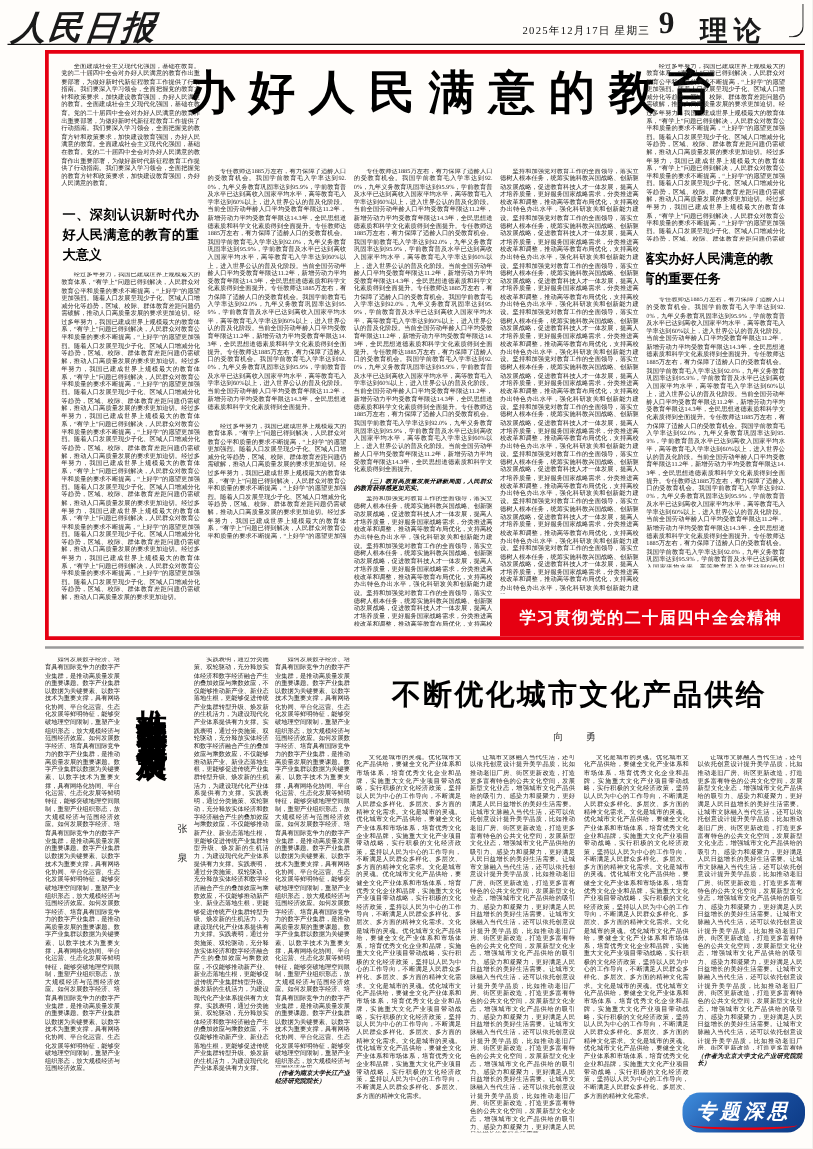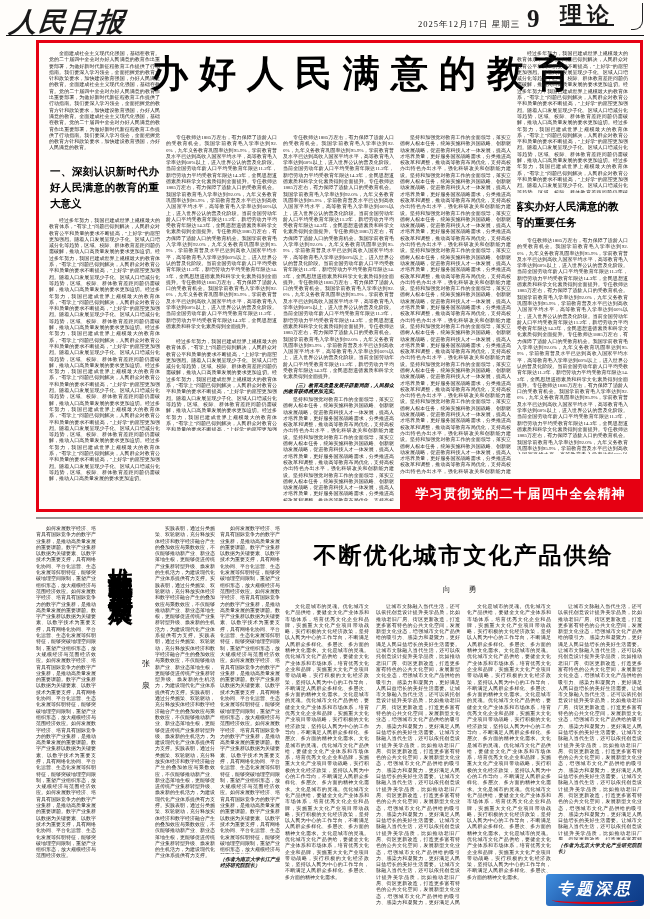--- a/index.html
+++ b/index.html
@@ -10,21 +10,21 @@
     font-family:"Liberation Serif", serif; color:#1a1a1a;
   }
   
   .masthead {
     position:absolute; left:10px; top:4px; font-size:27px; font-weight:900;
     font-style:italic; letter-spacing:2px; transform:skewX(-6deg);
     font-family:"Liberation Serif", serif;
   }
   .hdr-date { position:absolute; left:418px; top:19px; font-size:8.5px; letter-spacing:1px; color:#111; }
   .hdr-pageno { position:absolute; left:527px; top:5px; font-size:25px; font-weight:bold; font-family:"Liberation Serif",serif; }
-  .hdr-section { position:absolute; left:560px; top:0; font-size:22px; font-weight:600; letter-spacing:5px;text-decoration:underline; }
+  .hdr-section { position:absolute; left:560px; top:10px; font-size:22px; font-weight:600; letter-spacing:5px; }
   .hdr-corner { position:absolute; left:631px; top:3px; width:12px; height:27px;
     border-right:1.5px solid #222; border-bottom:1.5px solid #222; border-radius:0 0 9px 0; }
   .hdr-rule { position:absolute; left:6px; top:35px; width:638px; border-top:1.5px solid #111; }
 
   
   .red-box { position:absolute; left:36px; top:40px; width:607px; height:472px;
     border:3px solid #e60012; background:#fffdfa; }
   .headline-block { position:absolute; left:112px; top:6px; width:400px; height:84px; text-align:center; }
   .headline-block h1 {
     font-size:37px; font-weight:900; letter-spacing:11px; white-space:nowrap;
@@ -32,21 +32,21 @@
   }
   .headline-block .byline { margin-top:9px; font-size:8px; letter-spacing:4px; color:#333; }
 
   .col { position:absolute; width:111px; overflow:hidden; }
   .greek {
     font-size:5px; line-height:6.3px; text-align:justify; word-break:break-all;
     color:#1d1d1d; overflow:hidden; text-indent:2em;
   }
   .lead { font-weight:bold; font-style:italic; color:#000; }
   .subhead {
-    font-family:Liberation Serif, serif; font-weight:bold; font-size:10.5px;
+    font-family:Liberation Sans, sans-serif; font-weight:bold; font-size:10.5px;
     line-height:16px; text-align:justify; padding:5px 1px 6px; color:#000;
   }
   .subhead-3 { width:152px; margin-left:-48px; background:#fffdfa; text-align:center; padding:6px 2px 7px; }
 
   .banner {
     position:absolute; right:-1px; top:436px; width:241px; height:30px; background:#e60012;
     color:#fff; font-family:"Liberation Sans",sans-serif; font-weight:bold; font-size:13px;
     letter-spacing:1px; text-align:center; line-height:30px; white-space:nowrap;
   }
 
@@ -75,21 +75,21 @@
     font-family:"Liberation Serif",serif; font-weight:900; font-size:23px;
     letter-spacing:2px; white-space:nowrap; color:#000;
   }
   .byline-2 { position:absolute; left:285px; top:584px; width:357px; text-align:center;
     font-size:8px; letter-spacing:8px; color:#333; }
 
   
   .col-logo {
     position:absolute; left:546px; top:874px; width:98px; height:32px;
     background:linear-gradient(135deg,#3f8ede 0%, #1a4fa0 55%, #0c3a85 100%);
-    border-radius:3px; overflow:hidden;padding-left:14px;
+    border-radius:14px; overflow:hidden;padding-left:14px;
   }
   .col-logo .txt {
     position:absolute; left:0; right:0; top:5px; text-align:center; color:#fff;
     font-family:"Liberation Sans",sans-serif; font-weight:900; font-style:italic;
     font-size:16px; letter-spacing:3px;
   }
   .col-logo .swoosh {
     position:absolute; left:6px; right:6px; bottom:2px; height:8px;
     border-bottom:2px solid #e60012; border-radius:50%;
   }

